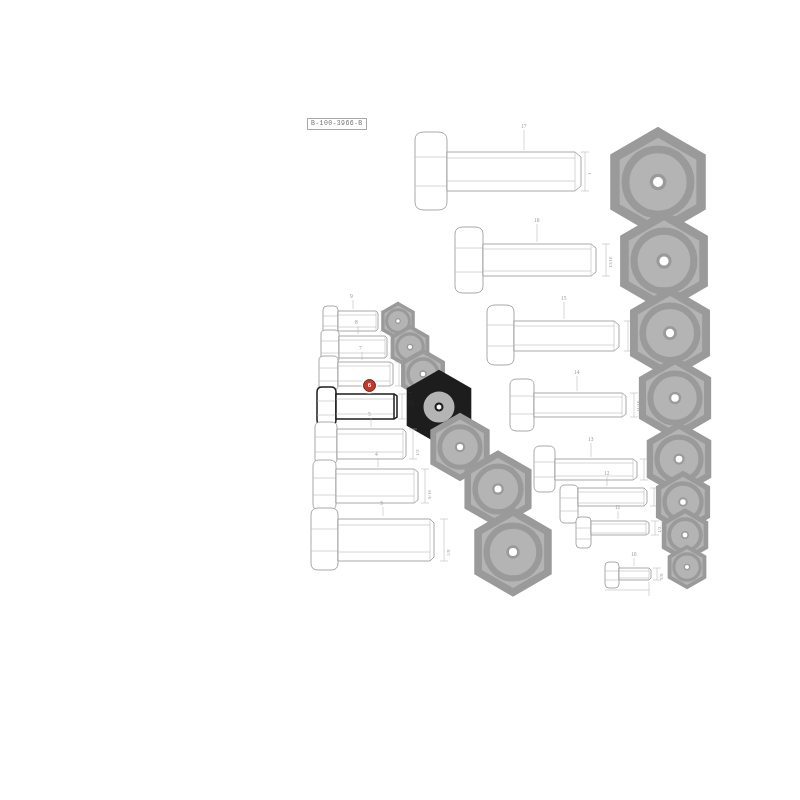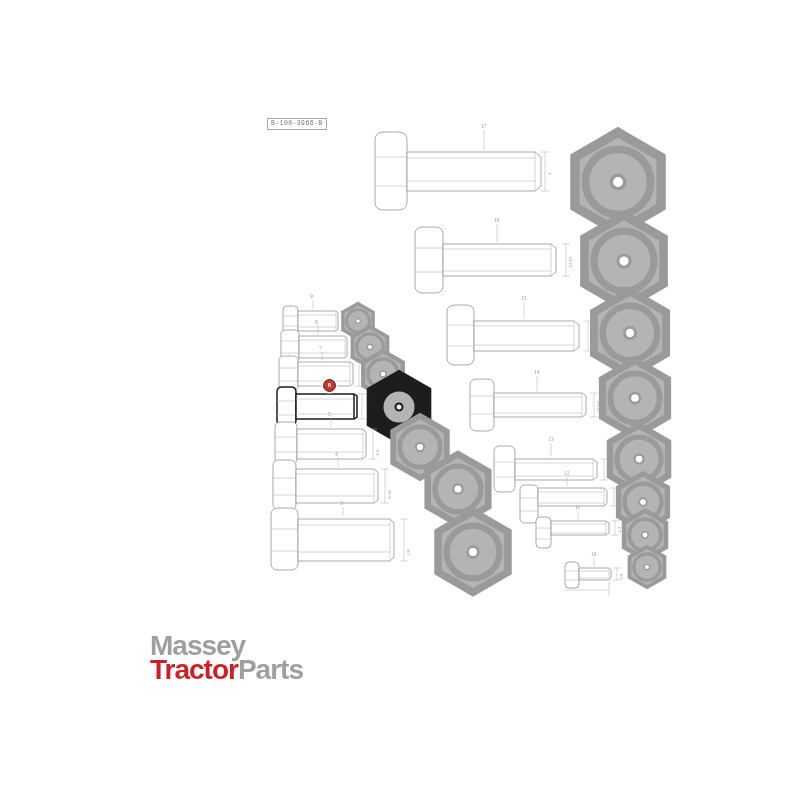--- a/index.html
+++ b/index.html
@@ -1,21 +1,21 @@
 <!DOCTYPE html>
 <html><head>
 <meta charset="utf-8">
 <style>
   html,body{margin:0;padding:0;}
   body{
     width:800px;height:800px;background:#ffffff;
     font-family:"Liberation Sans", sans-serif;
     overflow:hidden;position:relative;
   }
-  #stage{position:absolute;inset:0;width:652px;height:800px;}
+  #stage{position:absolute;inset:0;width:652px;height:800px;margin-left:40px;}
   #diagram{position:absolute;left:0;top:0;width:800px;height:800px;}
 
   
   .partno-box{
     position:absolute;left:267px;top:118px;
     padding:1px 3px;
     border:1px solid #9a9a9a;
     background:#ffffff;
     font-family:"Liberation Mono", monospace;
     font-size:6.5px;line-height:8px;
@@ -405,20 +405,14 @@
 
   <div class="partno-box">B-100-3966-B</div>
 
   <div class="callout" style="left:323px;top:379px;">6</div>
 
   <div class="dimfrac" style="left:366px;top:392px;">
     <span class="num">7</span>
     <span class="den">16</span>
   </div>
 
-  <div class="logo">
-    <div class="row1">Massey</div>
-    <div class="row2">
-      <span class="tractor">Tractor</span><span class="parts">Parts</span>
-    </div>
-  </div>
 
 </div>
 
 </body></html>

